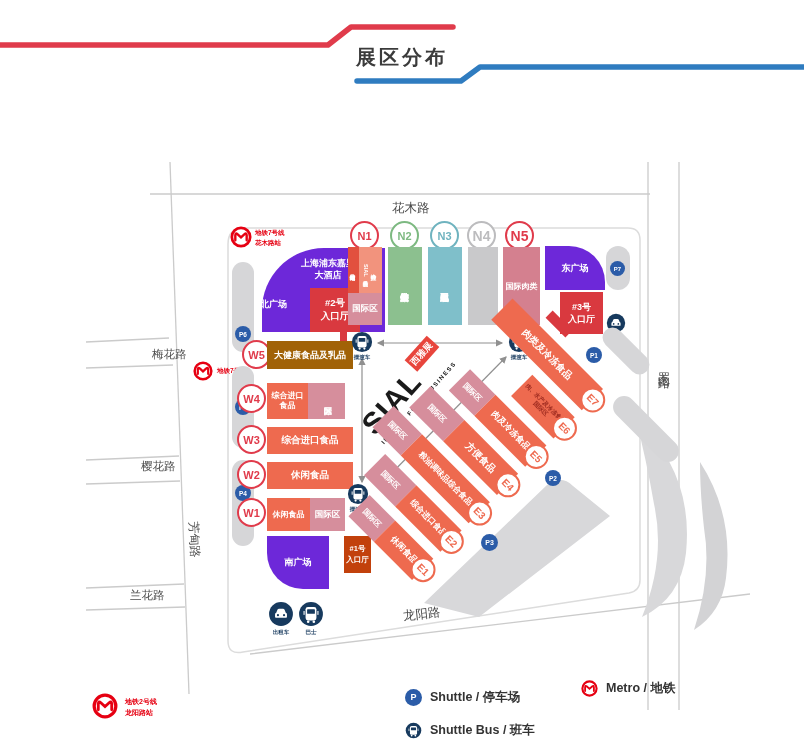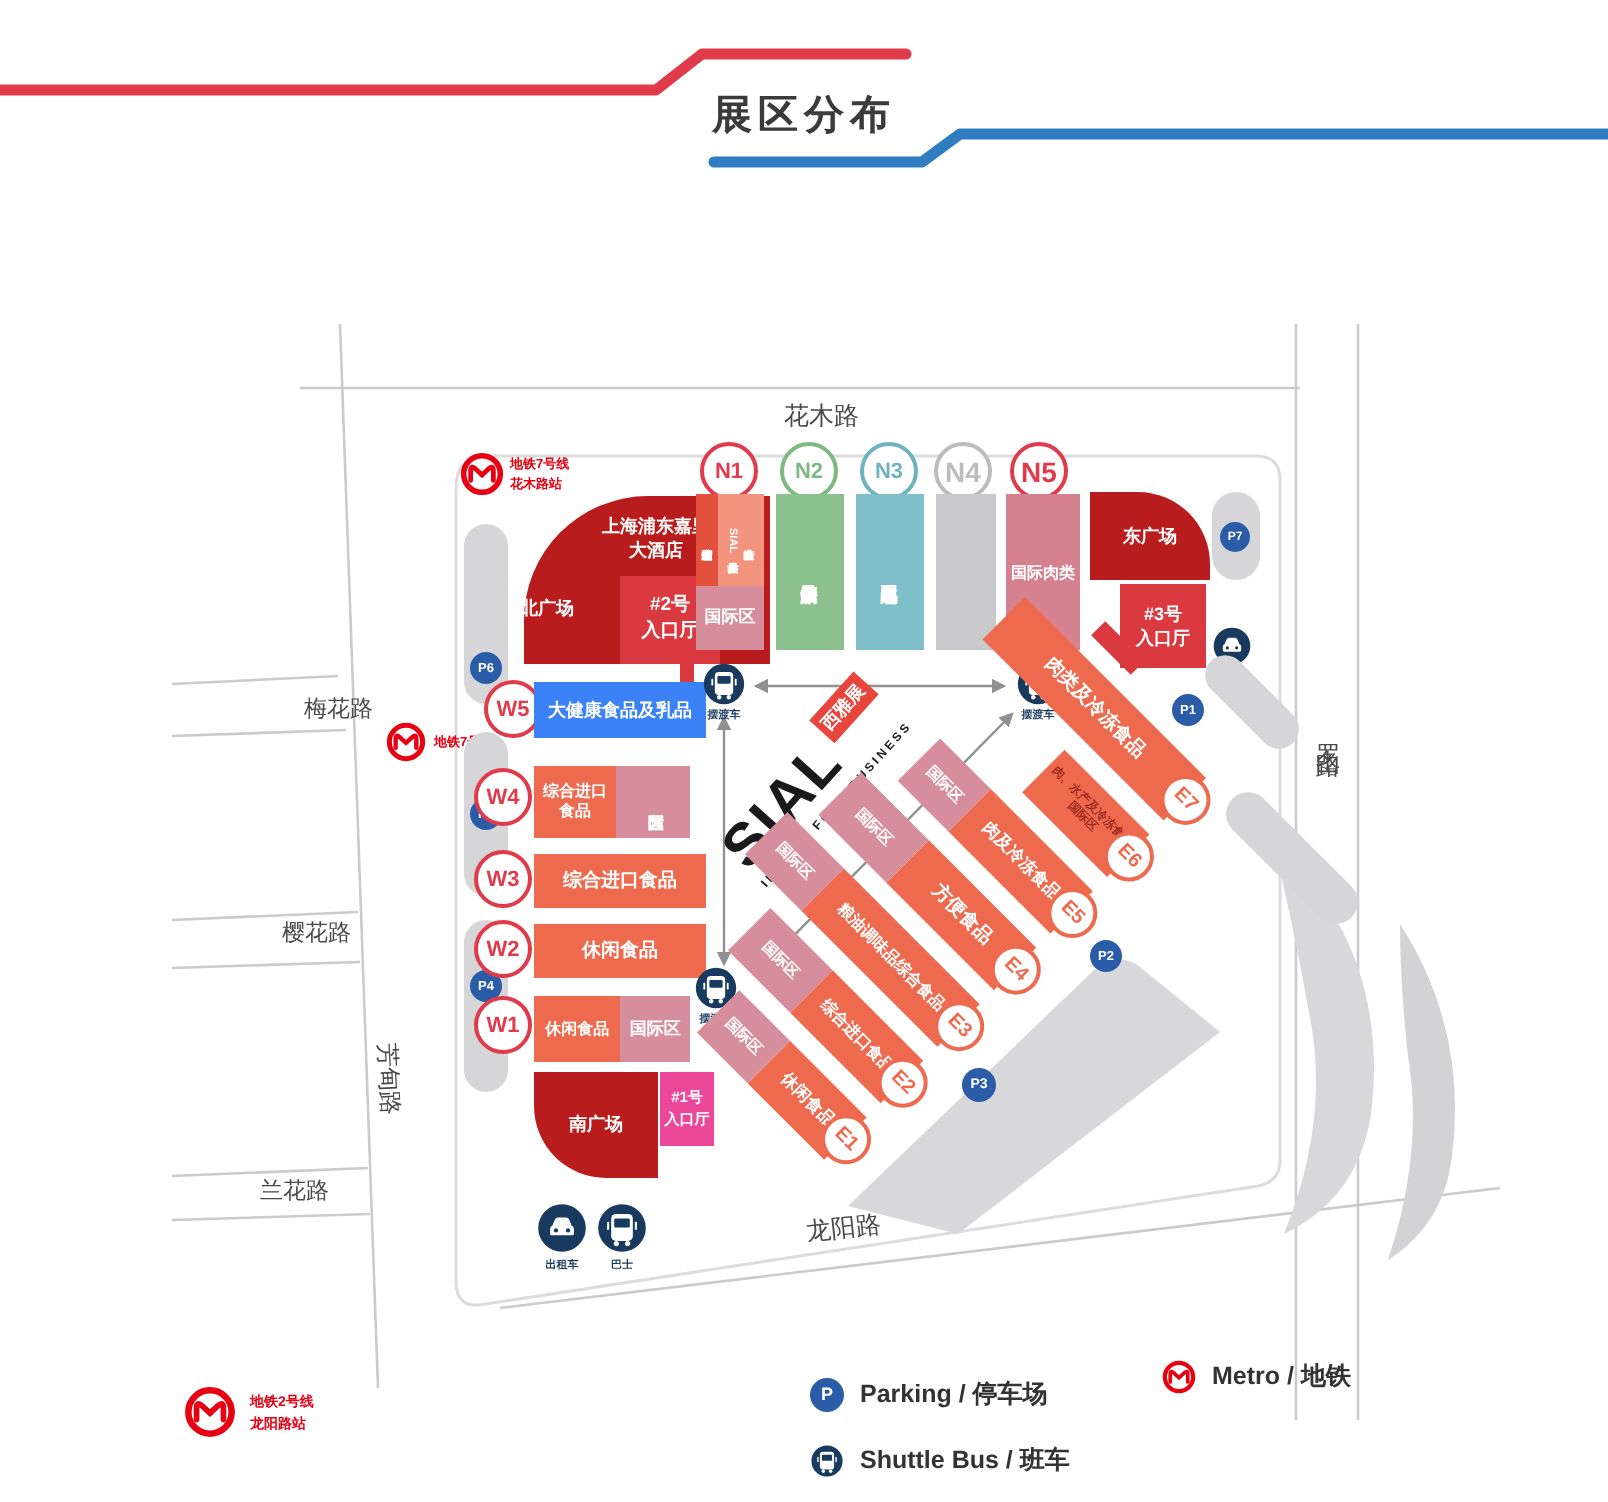--- a/index.html
+++ b/index.html
@@ -11,21 +11,21 @@
   .wlab{color:#fff;font-weight:bold;}
   .cbadge{border-radius:50%;background:#fff;font-weight:bold;display:flex;align-items:center;justify-content:center;}
   .pbadge{border-radius:50%;background:#2b5ca8;color:#fff;font-weight:bold;display:flex;align-items:center;justify-content:center;}
   .tlabel{color:#173a5e;font-size:5.5px;font-weight:bold;text-align:center;width:26px;}
   .slabel{color:#4a4a4a;font-size:12px;}
   .red-text{color:#e60012;font-weight:bold;}
   .erow{position:relative;display:flex;justify-content:flex-end;height:30px;margin-bottom:10px;}
   .eor{background:#ee6a4f;color:#fff;display:flex;align-items:center;justify-content:center;font-weight:bold;text-align:center;line-height:1.15;}
   .epk{background:#d68e9c;color:#fff;display:flex;align-items:center;justify-content:center;font-weight:bold;font-size:7.5px;}
   .ebadge{position:absolute;right:-13px;top:50%;transform:translateY(-50%);width:21px;height:21px;border:2.5px solid #ee6a4f;color:#ee6a4f;border-radius:50%;background:#fff;font-weight:bold;font-size:10px;display:flex;align-items:center;justify-content:center;}
-  .grayshape{background:#b91c1c;}
+  .grayshape{background:#6d28d9;}
   .pill{background:#d6d6d8;border-radius:12px;}
   .icon20{width:20px;height:20px;}
   .icon22{width:22px;height:22px;}
   .icon26{width:26px;height:26px;}
   .icon17{width:17px;height:17px;}
   .legend-label{font-size:12.5px;color:#333;font-weight:600;}
 </style>
 </head>
 <body>
 
@@ -180,36 +180,36 @@
   <div class="abs pbadge" style="left:235px;top:399px;width:16px;height:16px;font-size:6.5px;">P5</div>
   <div class="abs pill" style="left:232px;top:460px;width:22px;height:86px;border-radius:11px;"></div>
   <div class="abs pbadge" style="left:235px;top:485px;width:16px;height:16px;font-size:6.5px;">P4</div>
 
   <div class="abs cbadge" style="left:242px;top:340px;width:25px;height:25px;border:2.5px solid #e03b4b;color:#e03b4b;font-size:11px;">W5</div>
   <div class="abs cbadge" style="left:237px;top:384px;width:25px;height:25px;border:2.5px solid #e03b4b;color:#e03b4b;font-size:11px;">W4</div>
   <div class="abs cbadge" style="left:237px;top:425px;width:25px;height:25px;border:2.5px solid #e03b4b;color:#e03b4b;font-size:11px;">W3</div>
   <div class="abs cbadge" style="left:237px;top:460px;width:25px;height:25px;border:2.5px solid #e03b4b;color:#e03b4b;font-size:11px;">W2</div>
   <div class="abs cbadge" style="left:237px;top:498px;width:25px;height:25px;border:2.5px solid #e03b4b;color:#e03b4b;font-size:11px;">W1</div>
 
-  <div class="abs flexc wlab" style="left:267px;top:341px;width:86px;height:28px;background:#3b82f6;font-size:9px;">大健康食品及乳品</div>
+  <div class="abs flexc wlab" style="left:267px;top:341px;width:86px;height:28px;background:#a16207;font-size:9px;">大健康食品及乳品</div>
   <div class="abs" style="left:267px;top:383px;width:78px;height:36px;display:flex;">
     <div class="flexc wlab" style="width:38px;background:#ee6a4f;font-size:8px;line-height:1.2;padding:0 3px;">综合进口食品</div>
     <div class="flexc" style="width:40px;background:#d68e9c;">
       <span class="vt wlab" style="font-size:8px;">国际区</span>
     </div>
   </div>
   <div class="abs flexc wlab" style="left:267px;top:427px;width:86px;height:27px;background:#ee6a4f;font-size:9.5px;">综合进口食品</div>
   <div class="abs flexc wlab" style="left:267px;top:462px;width:86px;height:27px;background:#ee6a4f;font-size:9.5px;">休闲食品</div>
   <div class="abs" style="left:267px;top:498px;width:78px;height:33px;display:flex;">
     <div class="flexc wlab" style="width:38px;background:#ee6a4f;font-size:8px;line-height:1.2;padding:0 5px;">休闲食品</div>
     <div class="flexc wlab" style="width:40px;background:#d68e9c;font-size:8.5px;">国际区</div>
   </div>
 
   <div class="abs flexc wlab grayshape" style="left:267px;top:536px;width:62px;height:53px;border-radius:0 0 0 36px;font-size:9px;text-align:center;">南广场</div>
-  <div class="abs flexc wlab pre" style="left:330px;top:536px;width:27px;height:37px;background:#ec4899;font-size:7.5px;line-height:1.35;">#1号
+  <div class="abs flexc wlab pre" style="left:344px;top:536px;width:27px;height:37px;background:#c2410c;font-size:7.5px;line-height:1.35;">#1号
 入口厅</div>
 
   <svg class="abs icon22" style="left:351px;top:331px;" viewBox="0 0 24 24">
       <use href="#ic-bus"></use>
     </svg>
   <div class="abs tlabel" style="left:349px;top:354px;">摆渡车</div>
   <svg class="abs icon22" style="left:508px;top:331px;" viewBox="0 0 24 24">
       <use href="#ic-bus"></use>
     </svg>
   <div class="abs tlabel" style="left:506px;top:354px;">摆渡车</div>
@@ -268,21 +268,21 @@
       <div class="epk" style="width:36px;">国际区</div>
       <div class="eor" style="width:54px;font-size:8.5px;">休闲食品</div>
       <div class="ebadge">E1</div>
     </div>
   </div>
 
   <div class="abs" style="left:405px;top:680px;width:330px;">
     <div style="display:flex;gap:26px;">
       <div style="width:150px;display:flex;align-items:center;gap:8px;margin-bottom:8px;">
         <div class="pbadge icon17" style="font-size:9px;">P</div>
-        <span class="legend-label">Parking / 停车场</span>
+        <span class="legend-label">Shuttle / 停车场</span>
       </div>
       <div style="display:flex;align-items:center;gap:8px;margin-bottom:25px;">
         <svg class="icon17" viewBox="0 0 24 24">
             <use href="#ic-metro"></use>
           </svg>
         <span class="legend-label">Metro / 地铁</span>
       </div>
     </div>
     <div style="display:flex;gap:26px;">
       <div style="display:flex;align-items:center;gap:8px;">

